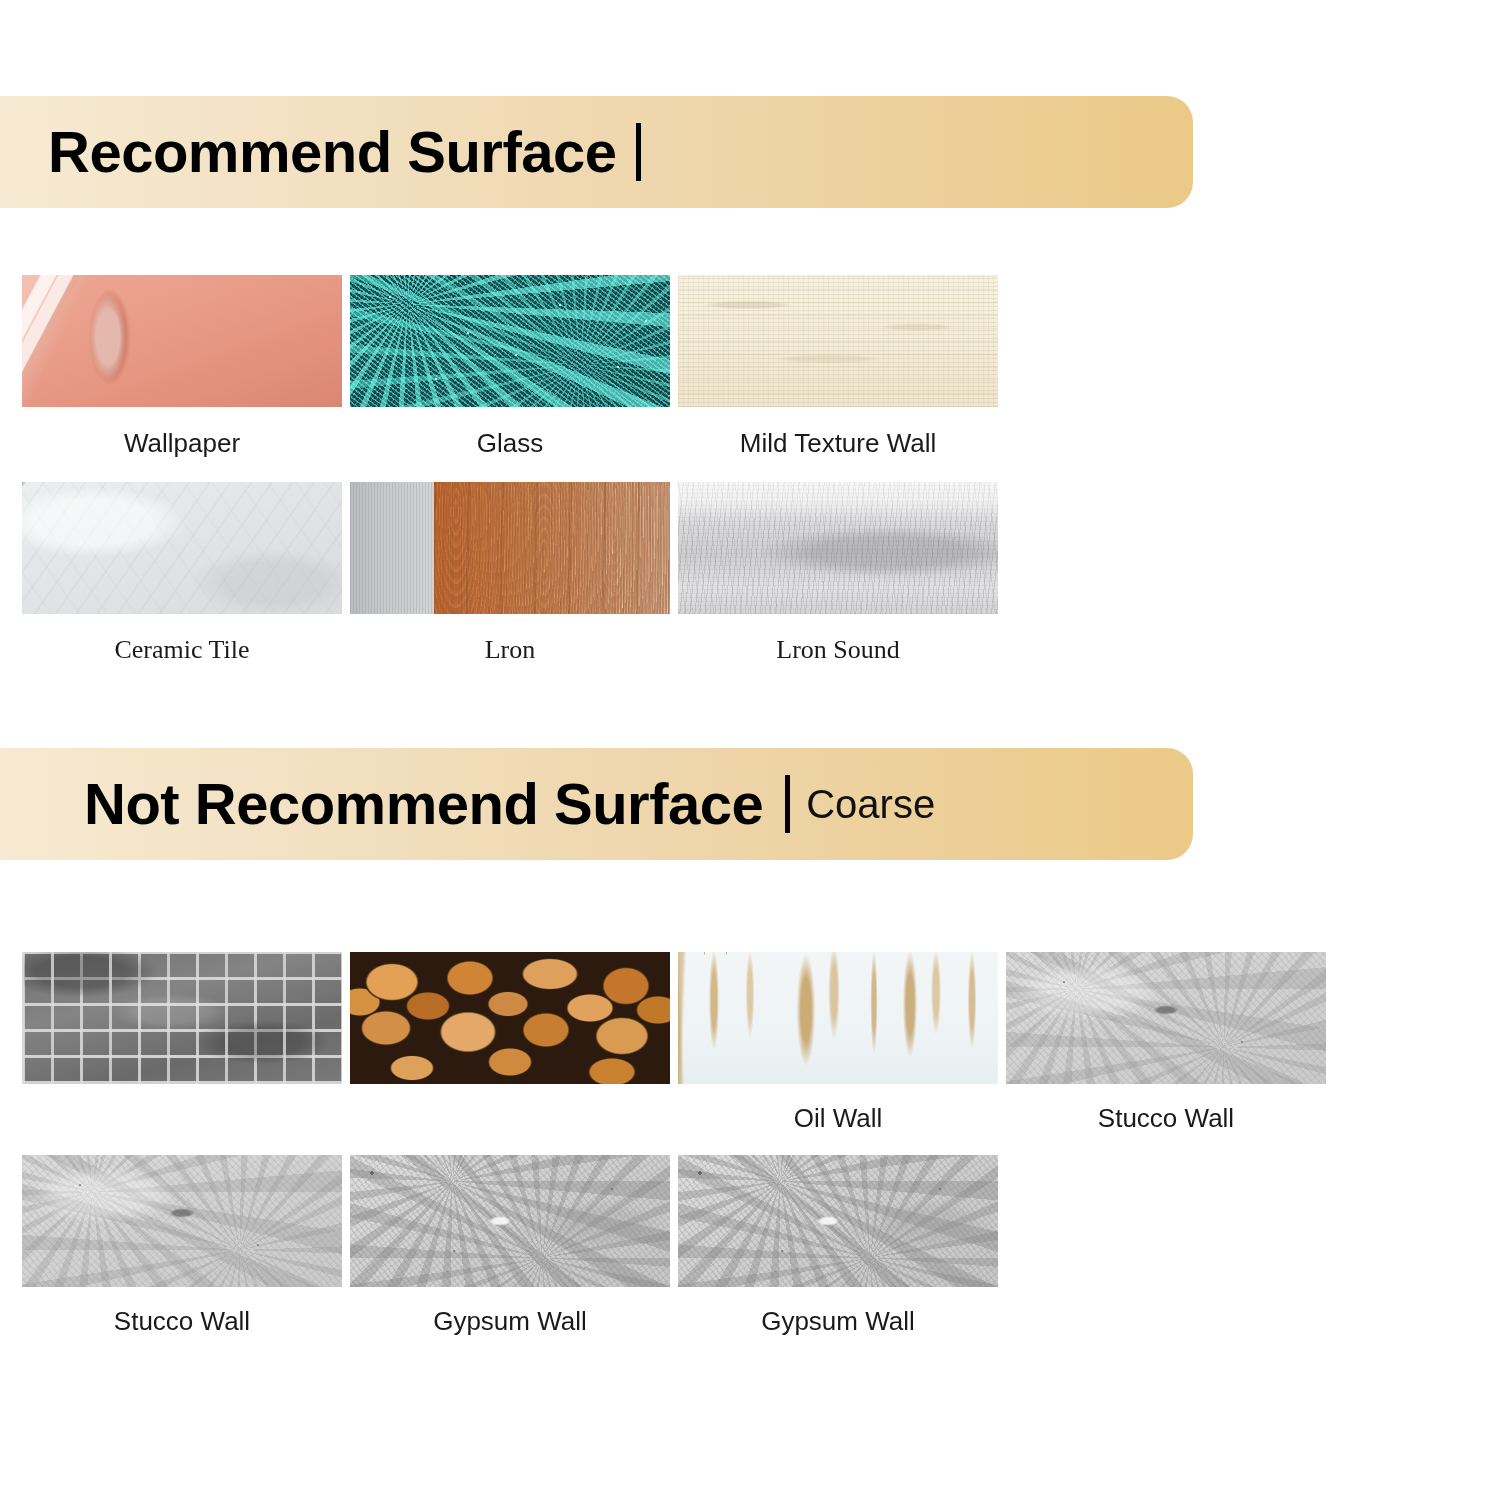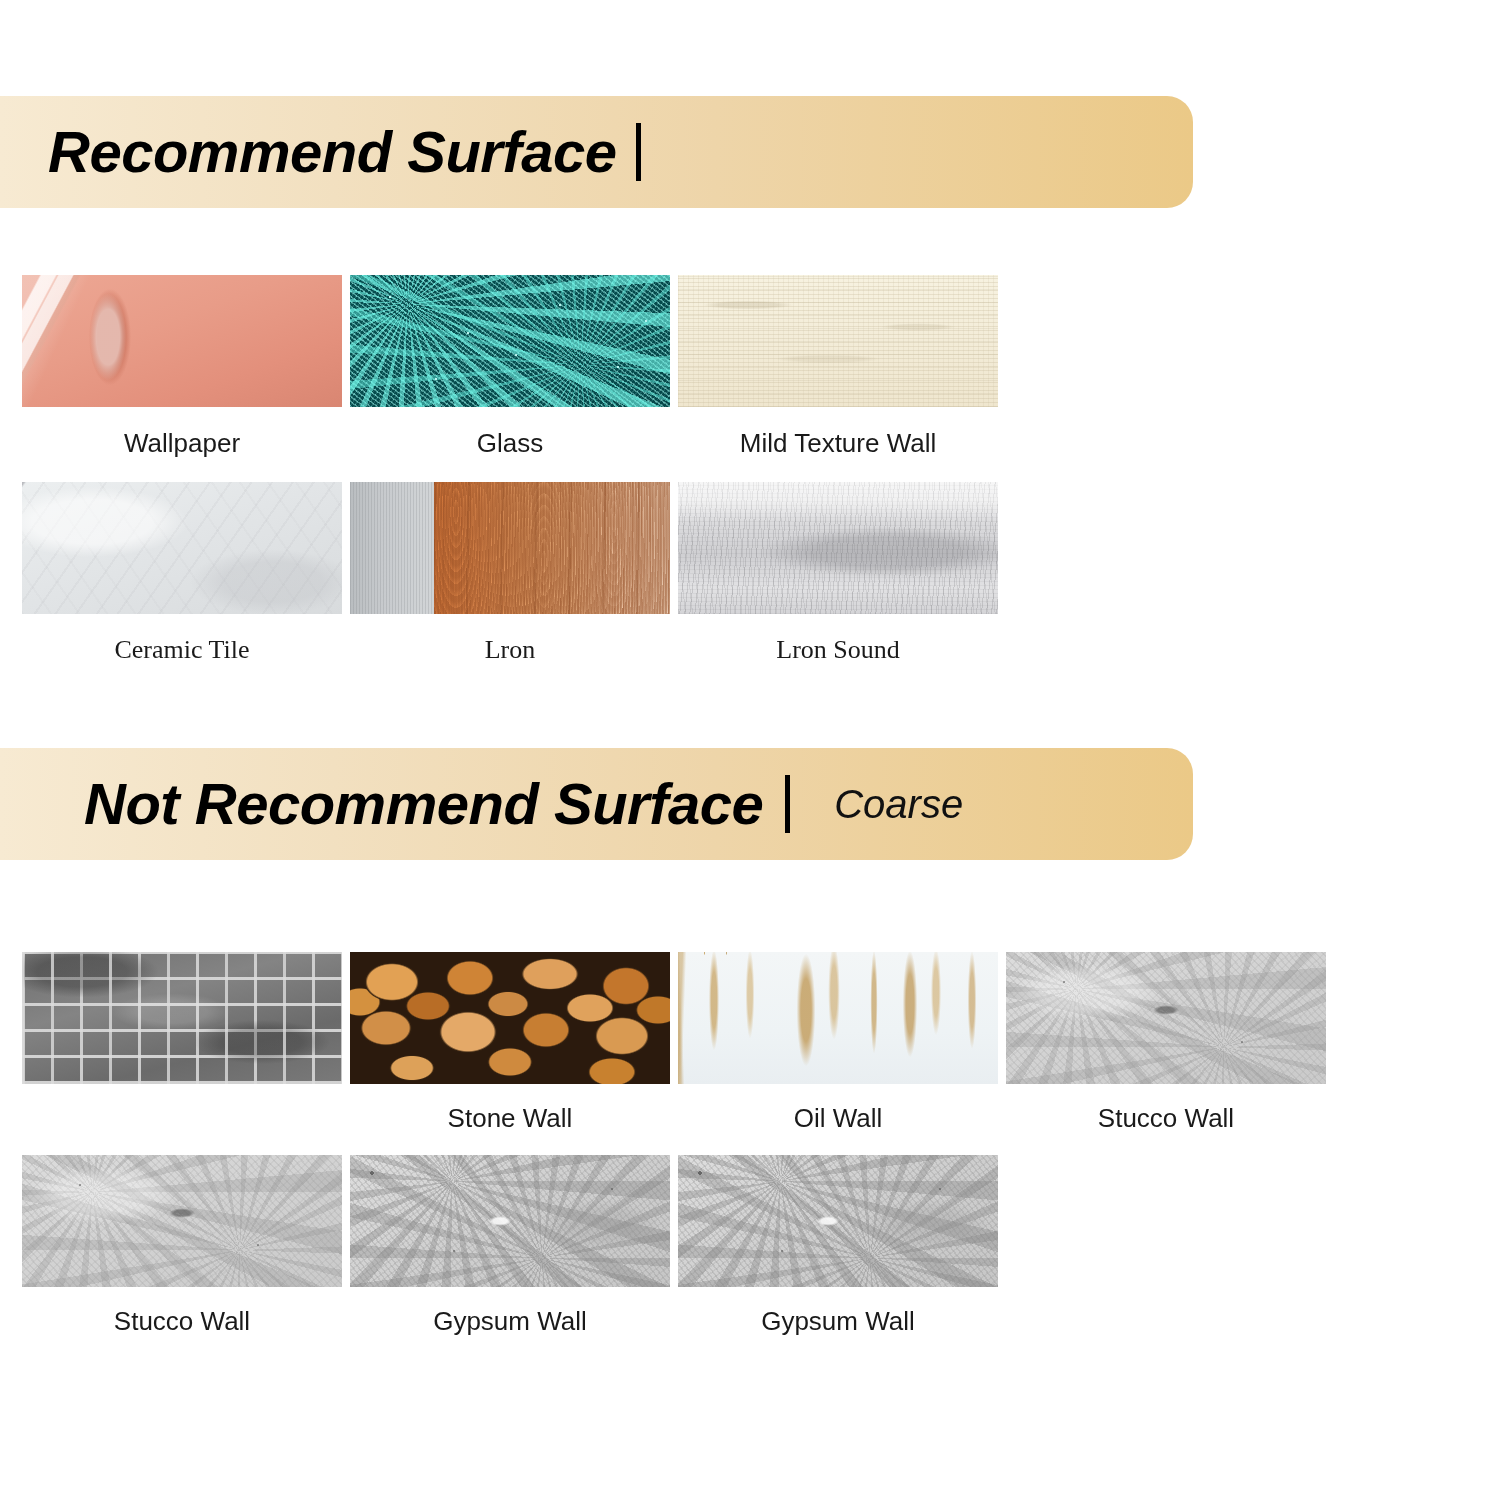--- a/index.html
+++ b/index.html
@@ -24,21 +24,20 @@
     position: absolute;
     left: 0;
     height: 112px;
     width: 1193px;
     background: linear-gradient(to right, #f7ead2 0%, #f2e0c0 28%, #eed5a9 60%, #ebc987 100%);
     border-top-right-radius: 26px;
     border-bottom-right-radius: 26px;
     display: flex;
     align-items: center;
     padding-left: 48px;
-    font-style: italic;
   }
   .banner-1 { top: 96px; }
   .banner-2 { top: 748px; }
 
   .banner-title {
     font-size: 58px;
     font-weight: 700;
     color: #000000;
     letter-spacing: -0.5px;
     white-space: nowrap;
@@ -54,21 +53,21 @@
   }
   .banner-sub {
     font-size: 45px;
     font-weight: 400;
     color: #111111;
     white-space: nowrap;
     line-height: 1;
   }
   .banner-2 .banner-title { font-size: 58px; margin-left: 36px; }
   .banner-2 .banner-sep { margin: 0 16px 0 22px; }
-  .banner-2 .banner-sub { font-size: 40px; margin-left: 28px; }
+  .banner-2 .banner-sub { font-size: 40px; }
 
   
   .grid {
     position: absolute;
     display: grid;
     column-gap: 8px;
   }
   .grid-top    { left: 22px; top: 275px;  grid-template-columns: repeat(3, 320px); }
   .grid-top2   { left: 22px; top: 482px;  grid-template-columns: repeat(3, 320px); font-family: Liberation Serif, serif; }
   .grid-bot    { left: 22px; top: 952px;  grid-template-columns: repeat(4, 320px); }
@@ -387,21 +386,20 @@
     <span class="banner-sep"></span>
     <span class="banner-sub">Coarse</span>
   </div>
 
   <div class="grid grid-bot">
     <div class="cell">
       <div class="swatch tex-brick"></div>
     </div>
     <div class="cell">
       <div class="swatch tex-stone"></div>
-      <div class="caption">Stone Wall</div>
     </div>
     <div class="cell">
       <div class="swatch tex-oil"></div>
       <div class="caption">Oil Wall</div>
     </div>
     <div class="cell">
       <div class="swatch tex-stucco"></div>
       <div class="caption">Stucco Wall</div>
     </div>
   </div>

